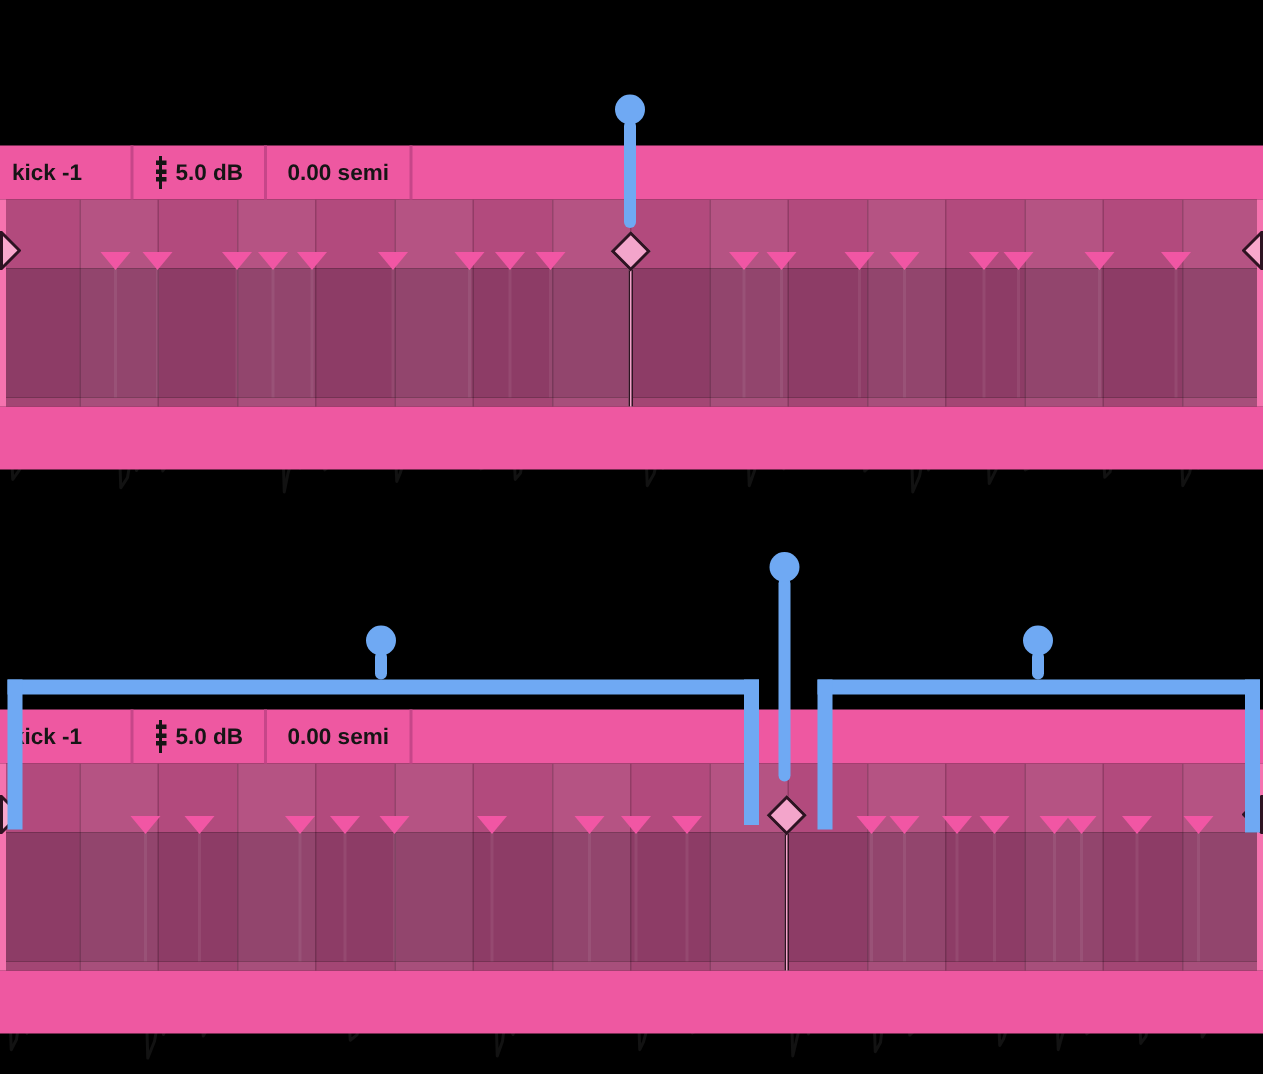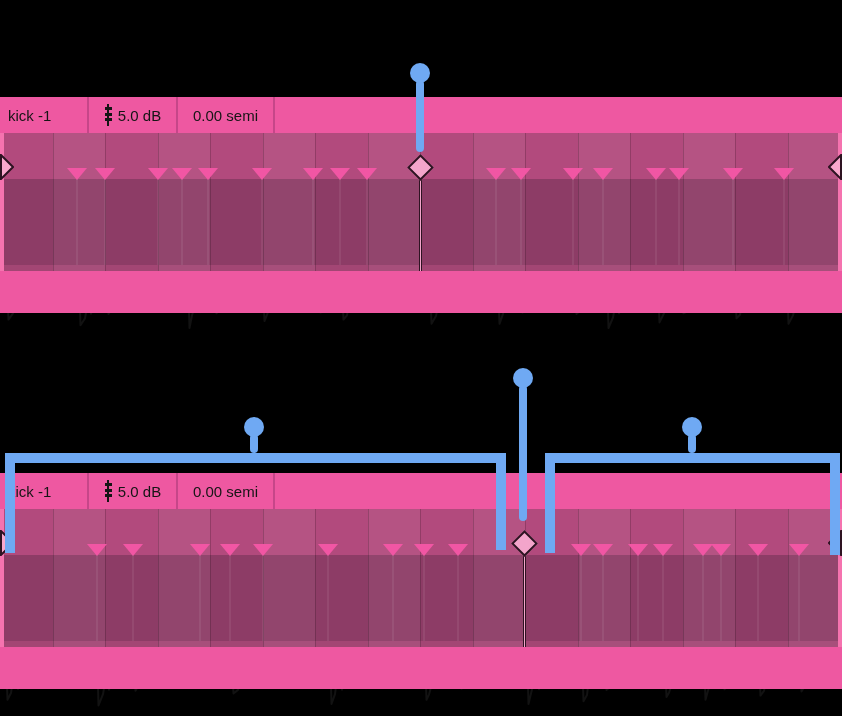--- a/index.html
+++ b/index.html
@@ -1,20 +1,20 @@
 <!DOCTYPE html>
 <html><head>
 <meta charset="utf-8">
 <style>
   html,body{margin:0;padding:0;background:#000;}
   .stage{position:relative;width:842px;height:716px;background:#000;overflow:hidden;
          font-family:"Liberation Sans",sans-serif;}
   .panel{position:absolute;left:0;width:842px;height:216px;}
   .clip-header{position:absolute;top:0;left:0;width:842px;height:36px;background:#ee58a1;
-               display:flex;align-items:stretch;color:#151515;font-weight:normal;font-size:15px;}
+               display:flex;align-items:stretch;color:#151515;font-weight:bold;font-size:15px;}
   .hcell{display:flex;align-items:center;}
   .name-cell{width:87px;padding-left:8px;box-sizing:border-box;}
   .gain-cell{width:87px;justify-content:center;}
   .semi-cell{width:95px;justify-content:center;}
   .hsep{width:2px;background:#c64689;}
   .fader-icon{position:relative;width:9px;height:22px;margin-right:5px;display:inline-block;}
   .fader-icon::before{content:"";position:absolute;left:3.5px;top:0;width:2px;height:22px;background:#151515;}
   .fader-icon::after{content:"";position:absolute;left:1px;top:3px;width:7px;height:3px;background:#151515;
                      box-shadow:0 6px 0 #151515,0 11px 0 #151515;}
   .band-medium{position:absolute;top:36px;left:0;width:842px;height:46px;background:#b24a7d;}

